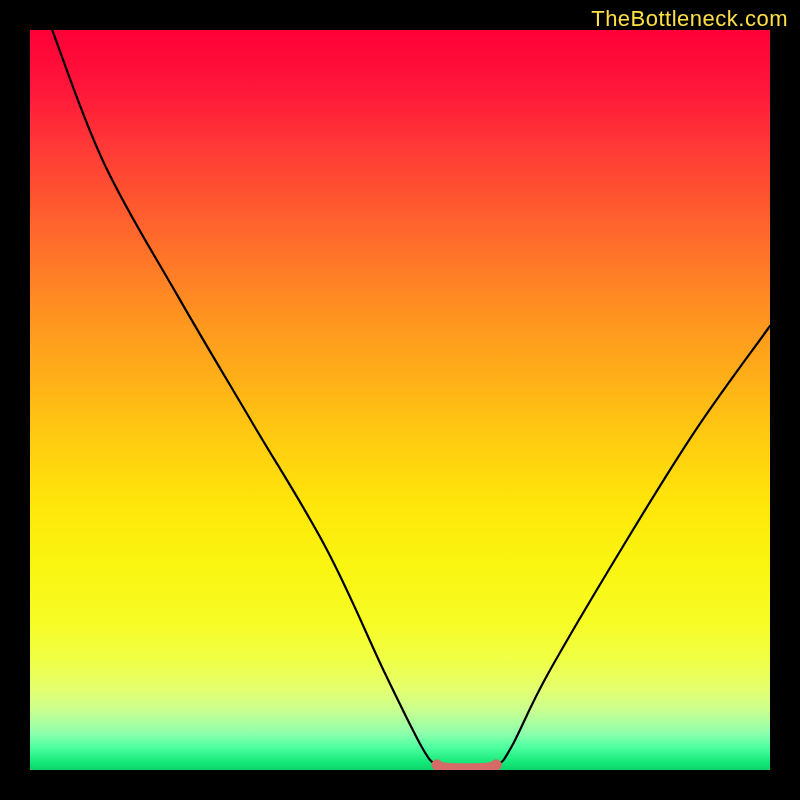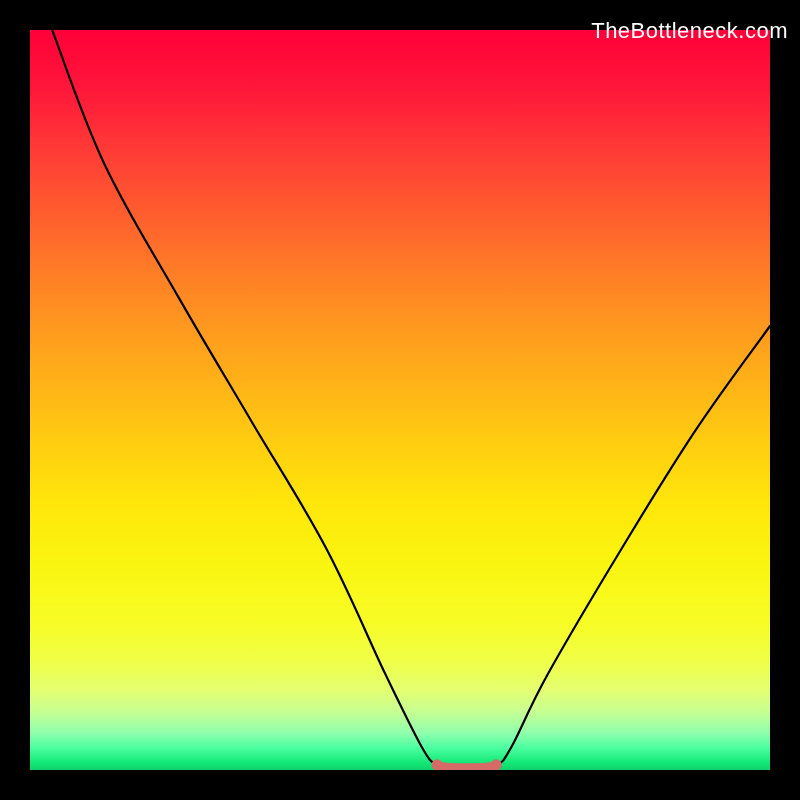--- a/index.html
+++ b/index.html
@@ -9,24 +9,23 @@
     width: 800px;
     height: 800px;
     background: #000;
   }
   .watermark {
     position: absolute;
     top: 6px;
     right: 12px;
     font-family: Arial, Helvetica, sans-serif;
     font-size: 22px;
-    color: #ffffff;
+    color: #fde047;
     letter-spacing: 0.5px;
     z-index: 10;
-    margin-top: 12px;
   }
   .plot {
     position: absolute;
     left: 30px;
     top: 30px;
     width: 740px;
     height: 740px;
     overflow: hidden;
   }
   .gradient {

